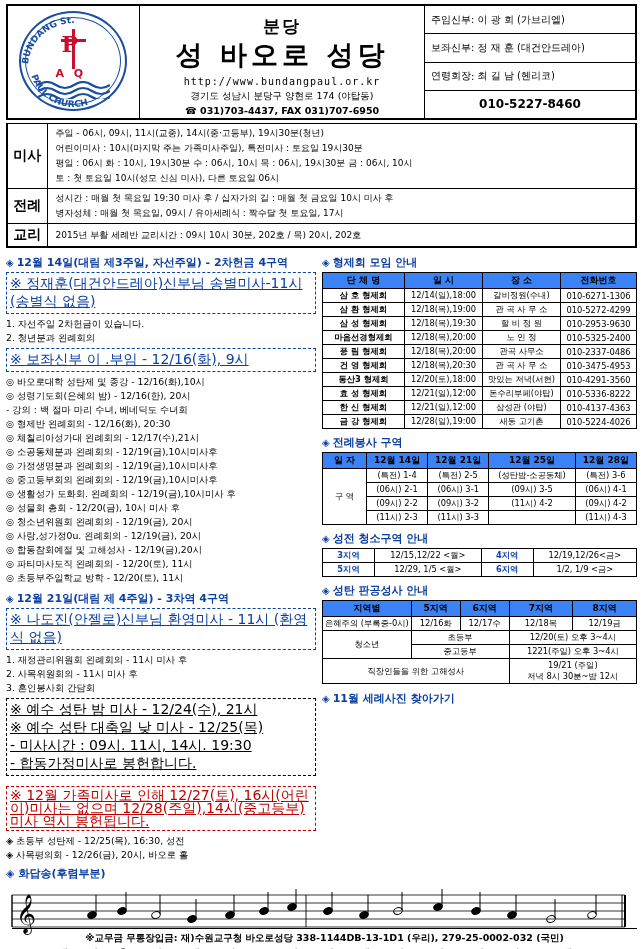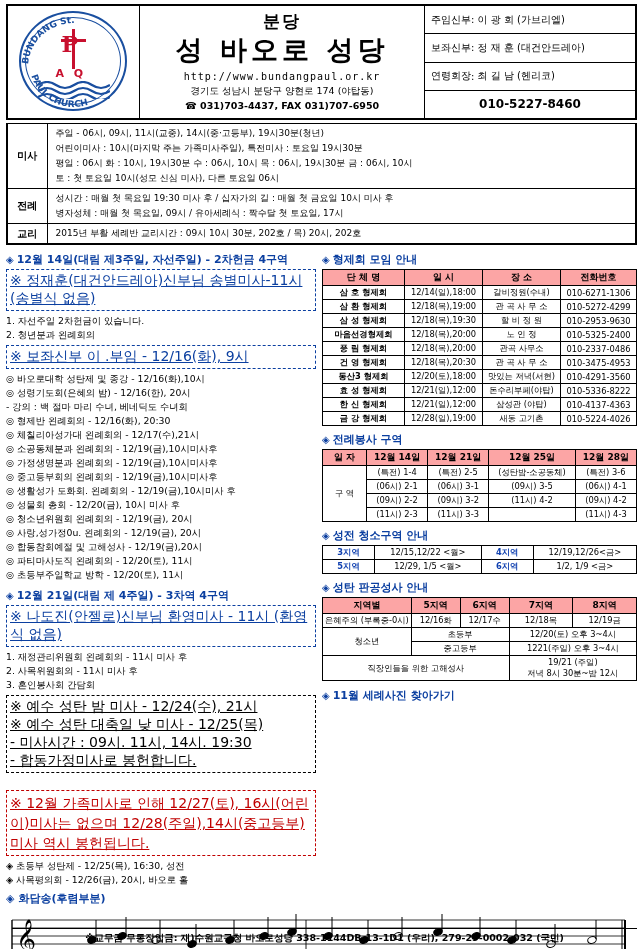--- a/index.html
+++ b/index.html
@@ -66,21 +66,21 @@
     position: absolute; left: 40px; top: 58px;
     font-size: 11px; color: #c8102e; letter-spacing: 3px; font-weight: bold;
   }
   .logo .waves {
     position: absolute; left: 22px; top: 72px; width: 72px; height: 18px;
   }
   .title-cell {
     flex: 1;
     border-right: 1px solid #000;
     padding: 2px 4px;
-    display: flex; flex-direction: column; align-items: center; justify-content: flex-start;
+    display: flex; flex-direction: column; align-items: center; justify-content: flex-end;
   }
   .t-bundang { font-size: 17px; font-weight: bold; letter-spacing: 2px; margin-top: 2px; }
   .t-main { font-size: 27px; font-weight: bold; letter-spacing: 4px; margin-top: -1px; }
   .t-url { font-size: 10px; letter-spacing: 1px; margin-top: 3px; font-family: "DejaVu Sans Mono", monospace; }
   .t-addr { font-size: 9.5px; margin-top: 3px; }
   .t-tel { font-size: 9.5px; font-weight: bold; margin-top: 2px; }
   .contact-cell {
     width: 210px;
     display: flex; flex-direction: column;
   }
@@ -102,21 +102,21 @@
     border-collapse: collapse;
     margin-top: 3px;
   }
   .sched td {
     border: 1px solid #000;
     padding: 2px 4px;
     font-size: 9px;
     vertical-align: middle;
   }
   .sched .hcell {
-    width: 40px; text-align: center; font-weight: bold; font-size: 10px;
+    width: 40px; text-align: center; font-weight: bold; font-size: 14px;
   }
   .sched .row-in { padding: 1px 4px; }
 
   
   .body { display: flex; gap: 6px; margin-top: 5px; }
   .col-l { width: 310px; }
   .col-r { width: 315px; }
 
   .sec-title {
     font-weight: bold; font-size: 11px; color: #0b3fa0;
@@ -138,21 +138,21 @@
 
   
   table.g { border-collapse: collapse; width: 100%; }
   table.g th, table.g td {
     border: 1px solid #000;
     font-size: 8.3px;
     padding: 1px 2px;
     text-align: center;
     white-space: nowrap;
   }
-  table.g th { background: #fca5a5; font-weight: bold; font-size: 9px; }
+  table.g th { background: #3b82f6; font-weight: bold; font-size: 9px; }
   .blue { color: #1040b0; }
   .cell-name { font-weight: bold; }
 
   
   .music-wrap { margin-top: 4px; border: none; }
   .music-title { font-weight: bold; font-size: 11px; color: #0b3fa0; display:flex; gap:4px; align-items:center;}
   .staff { margin-top: 2px; position: relative; height: 62px; }
   .lyrics { display: flex; font-size: 10px; margin-top: 1px; padding-left: 52px; gap: 0px; }
   .lyrics span { display: inline-block; }
 
@@ -294,21 +294,21 @@
         <div>1. 재정관리위원회 왼례회의 - 11시 미사 후</div>
         <div>2. 사목위원회의 - 11시 미사 후</div>
         <div>3. 혼인봉사회 간담회</div>
       </div>
       <div class="note-box black" style="margin-top:3px">
         <div>※ 예수 성탄 밤 미사 - 12/24(수), 21시</div>
         <div>※ 예수 성탄 대축일 낮 미사 - 12/25(목)</div>
         <div>    - 미사시간 : 09시. 11시, 14시. 19:30</div>
         <div>    - 합동가정미사로 봉헌합니다.</div>
       </div>
-      <div class="note-box" style="color:#c00000;border-color:#c00000;margin-top:17px;white-space:normal;line-height:20px">※ 12월 가족미사로 인해 12/27(토), 16시(어린이)미사는 없으며 12/28(주일),14시(중고등부)미사 역시 봉헌됩니다.</div>
+      <div class="note-box" style="color:#c00000;border-color:#c00000;margin-top:10px;white-space:normal;line-height:13px">※ 12월 가족미사로 인해 12/27(토), 16시(어린이)미사는 없으며 12/28(주일),14시(중고등부)미사 역시 봉헌됩니다.</div>
       <div class="lines">
         <div>◈ 초등부 성탄제 - 12/25(목), 16:30, 성전</div>
         <div>◈ 사목평의회 - 12/26(금), 20시, 바오로 홀</div>
       </div>
     </div>
 
     <div class="col-r">
 
       <div class="sec-title">
         <span class="dia">◈</span>

